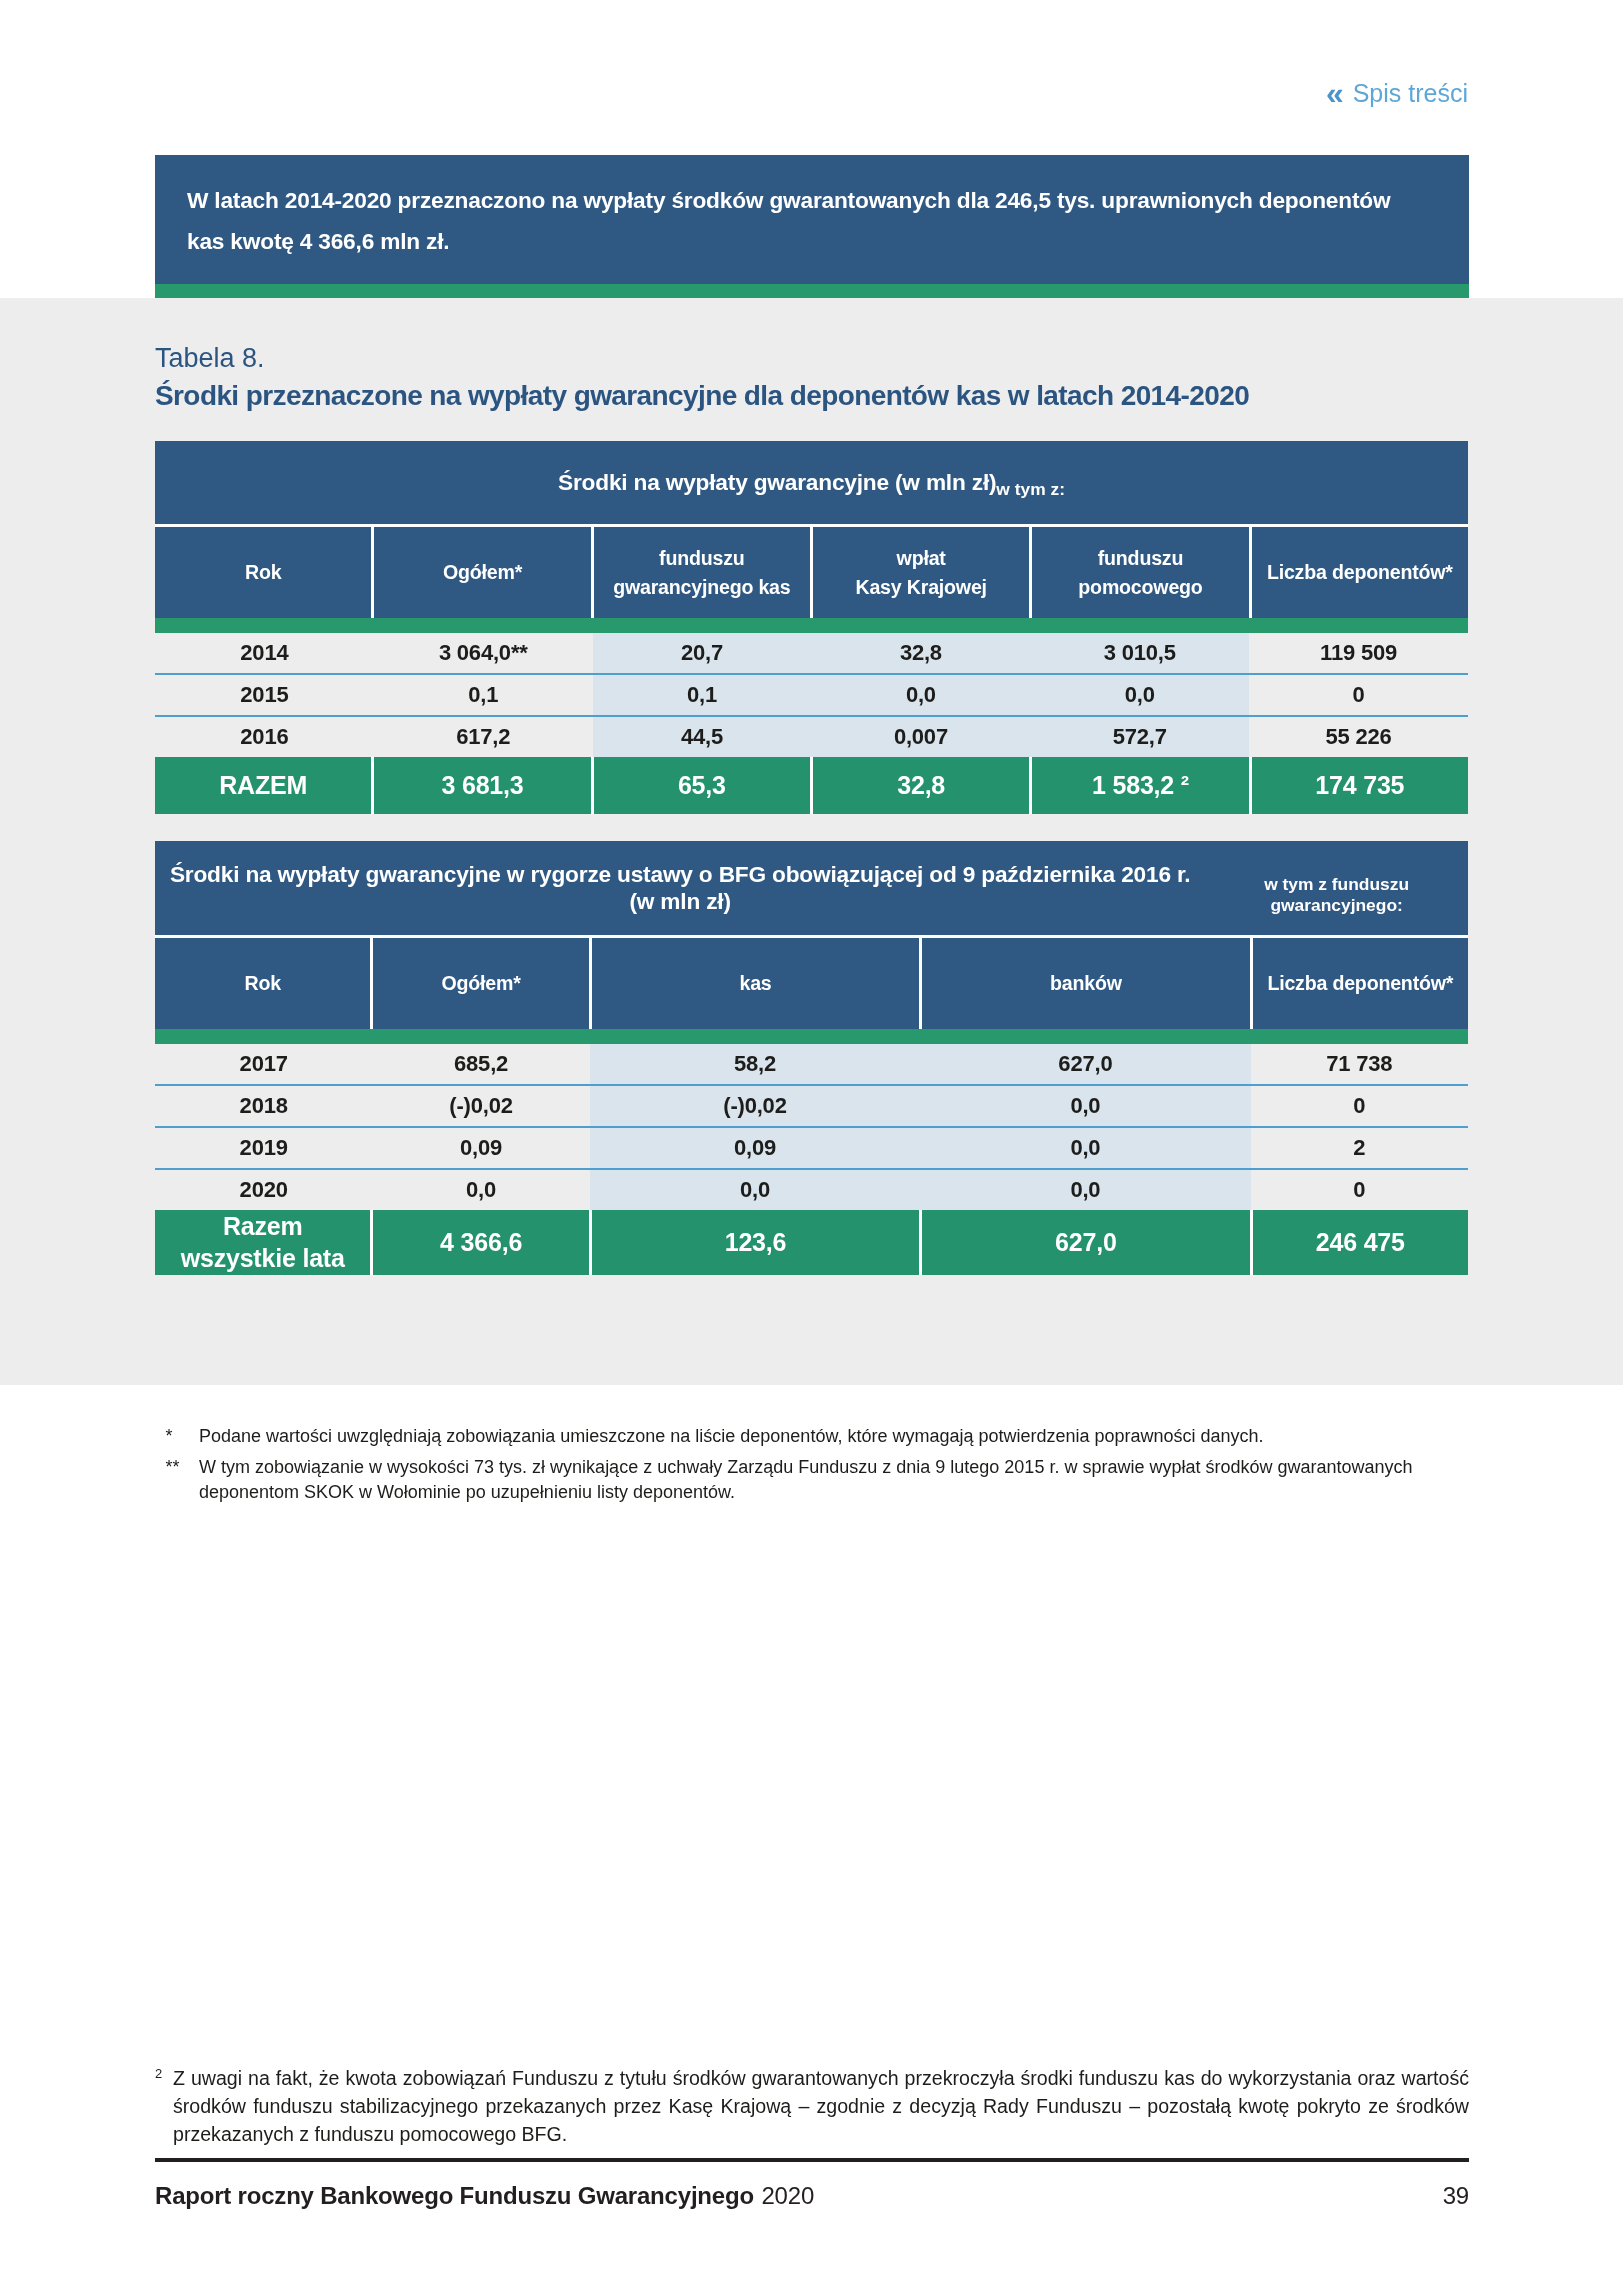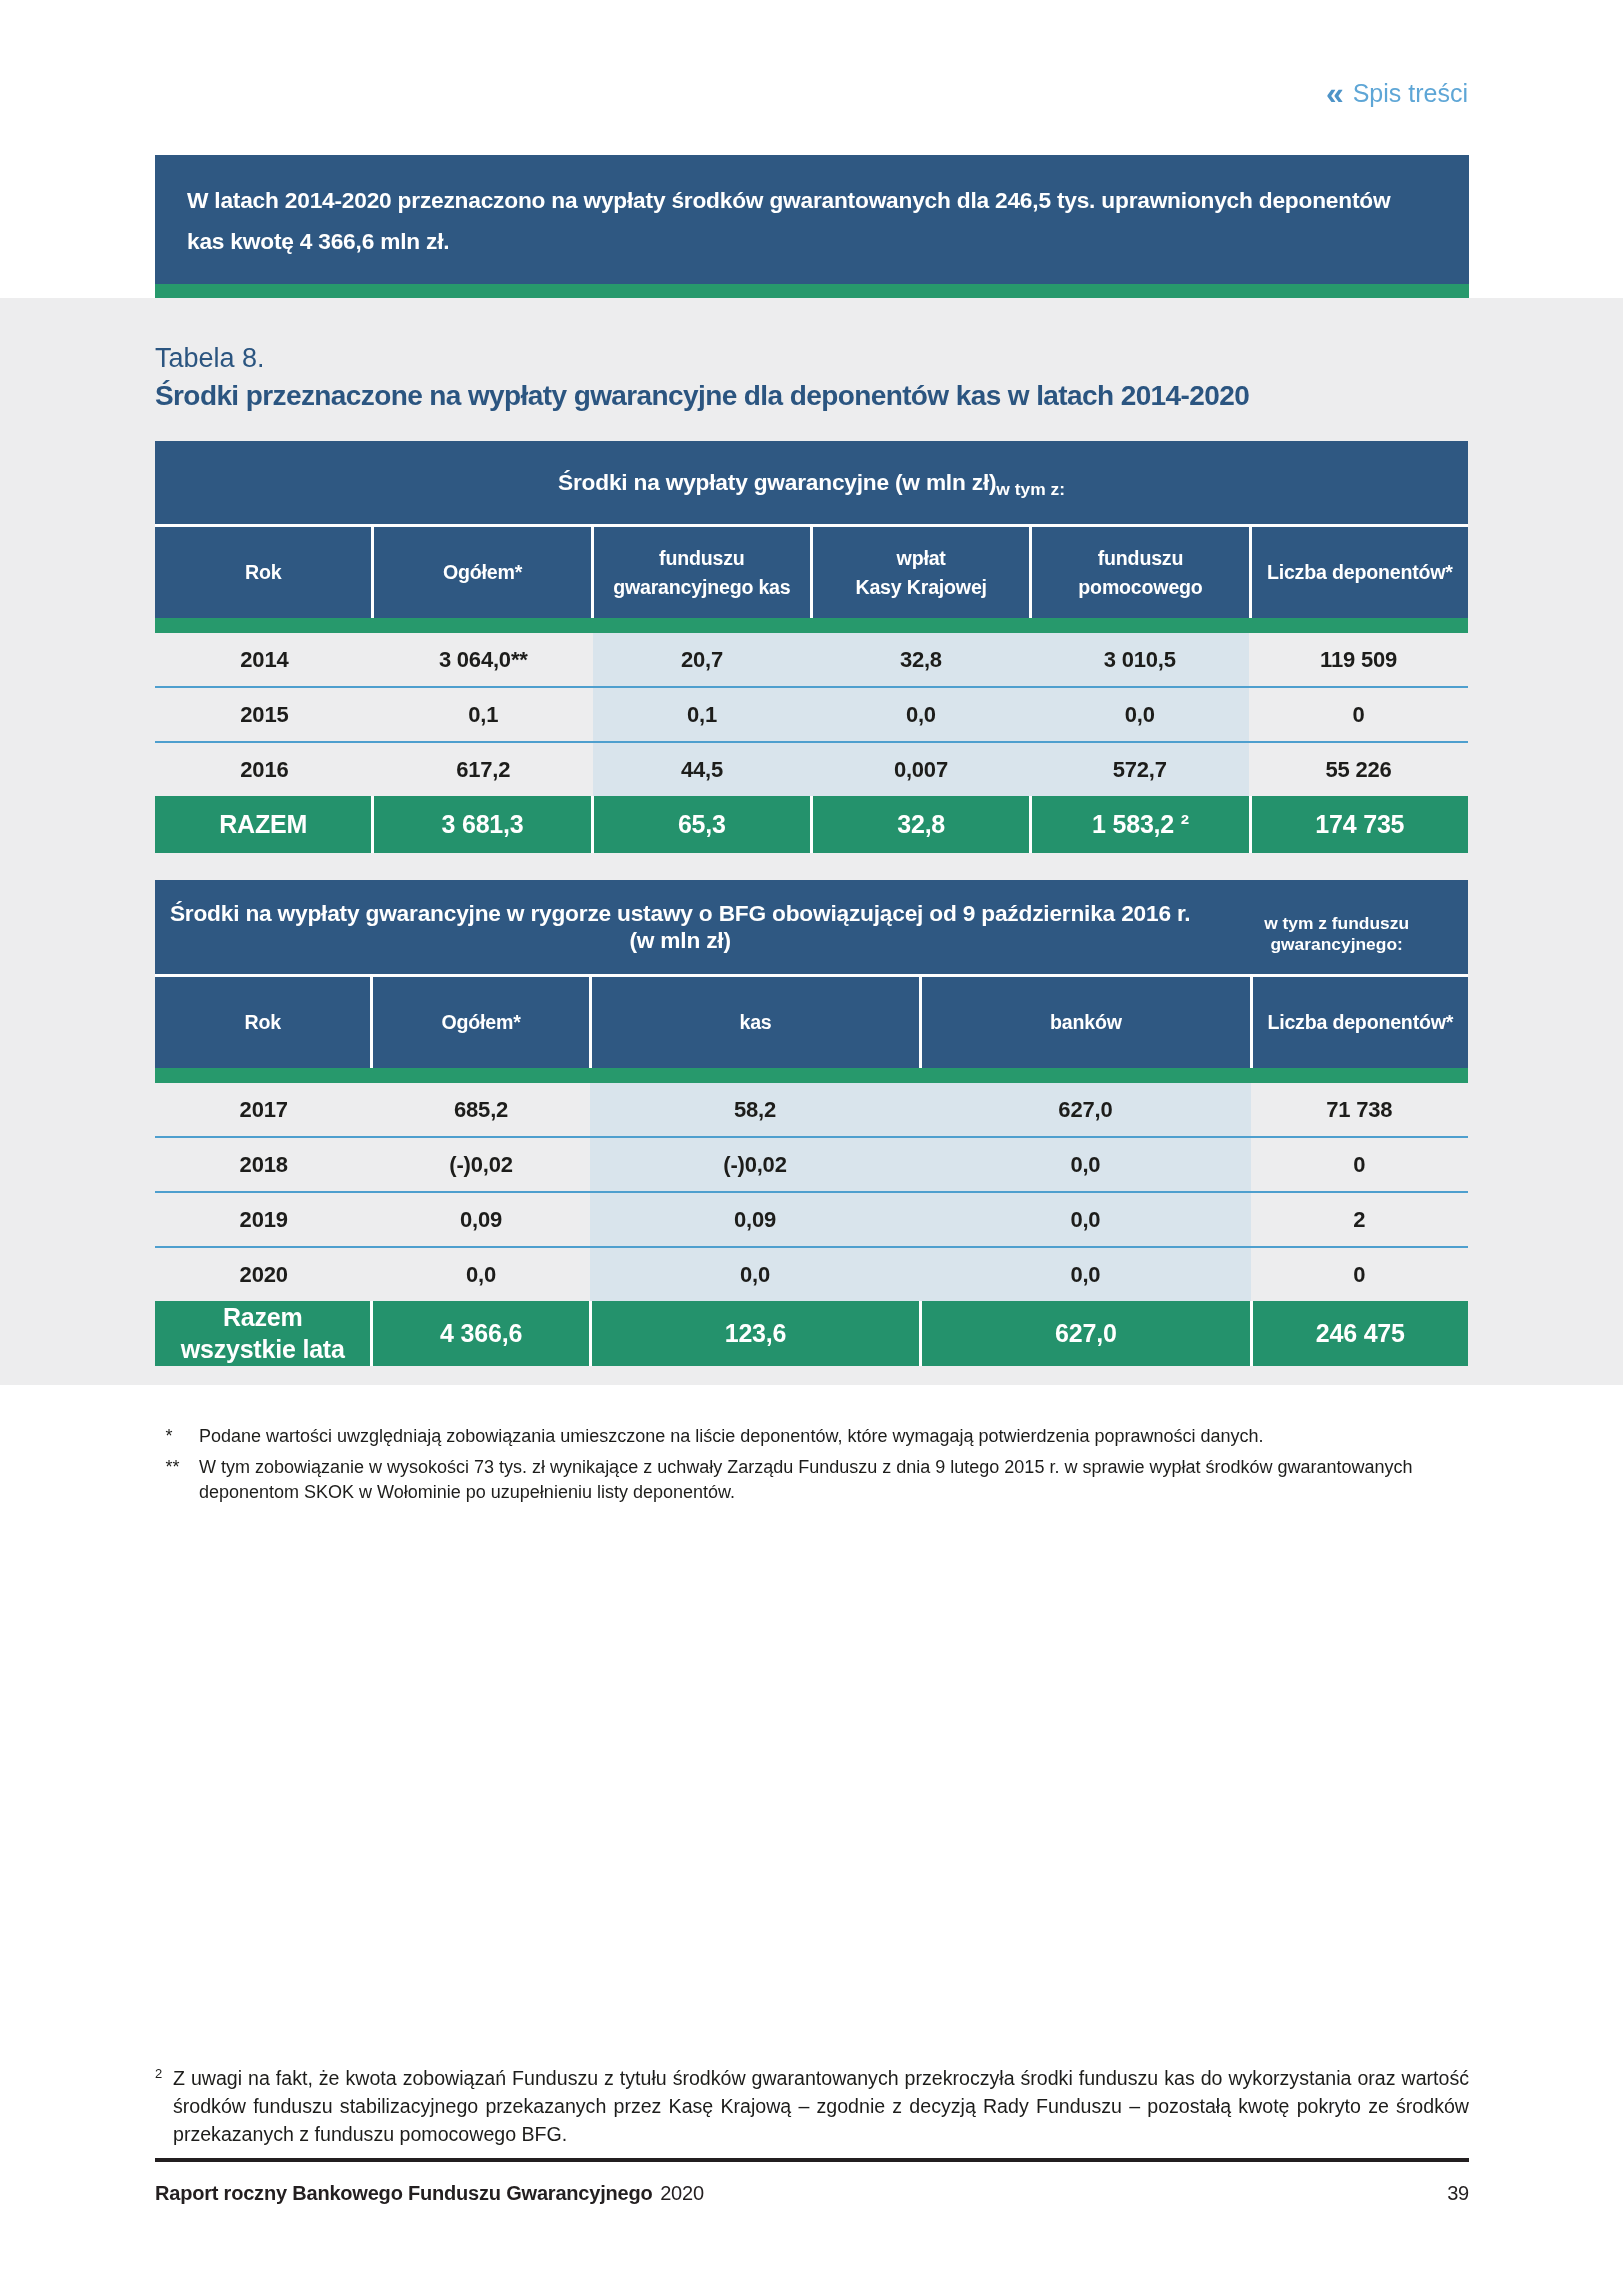--- a/index.html
+++ b/index.html
@@ -53,21 +53,21 @@
   .t-cols { gap:3px; background:#ffffff; border-top:3px solid #ffffff; }
   .t-col {
     background:#2f5882; color:#ffffff;
     font-size:19.6px; font-weight:700; letter-spacing:-0.2px;
     height:91px; display:flex; align-items:center; justify-content:center;
     text-align:center; white-space:pre-line; line-height:1.45;
   }
 
   .green-bar { height:15px; background:#27996c; }
 
-  .t-row { height:53px; }
+  .t-row { height:40px; }
   .t-body .t-row + .t-row { border-top:2.3px solid #4e9fce; }
   .t-cell {
     display:flex; align-items:center; justify-content:center;
     font-size:22px; font-weight:700; color:#1d1d1b; letter-spacing:-0.2px;
   }
   .hl { background:#d9e4ec; }
 
   .t-total { gap:3px; background:#ffffff; }
   .t-total-cell {
     background:#24926c; color:#ffffff;
@@ -87,21 +87,21 @@
   
   .endnote { position:absolute; top:2064px; left:155px; width:1314px; display:flex; }
   .en-marker { width:18px; flex:none; font-size:13px; padding-top:2.3px; color:#1d1d1b; }
   .en-text { flex:1; font-size:19.6px; line-height:28px; color:#1d1d1b; text-align:justify; }
 
   .divider { position:absolute; top:2158px; left:155px; width:1314px; height:3.8px; background:#231f20; }
 
   .footer {
     position:absolute; top:2182px; left:155px; width:1314px;
     display:flex; justify-content:space-between; align-items:baseline;
-    font-size:20px; color:#231f20; letter-spacing:-0.2px;text-align:center;
+    font-size:24px; color:#231f20; letter-spacing:-0.2px;text-align:center;
   }
   .footer-title { font-weight:700; }
   .footer-year { font-weight:400; margin-left:7.6px; }
   .footer-page { font-weight:400; }
 </style>
 </head>
 <body>
 
 <a class="toc-link" href="#">
   <span class="toc-chevrons">«</span>

